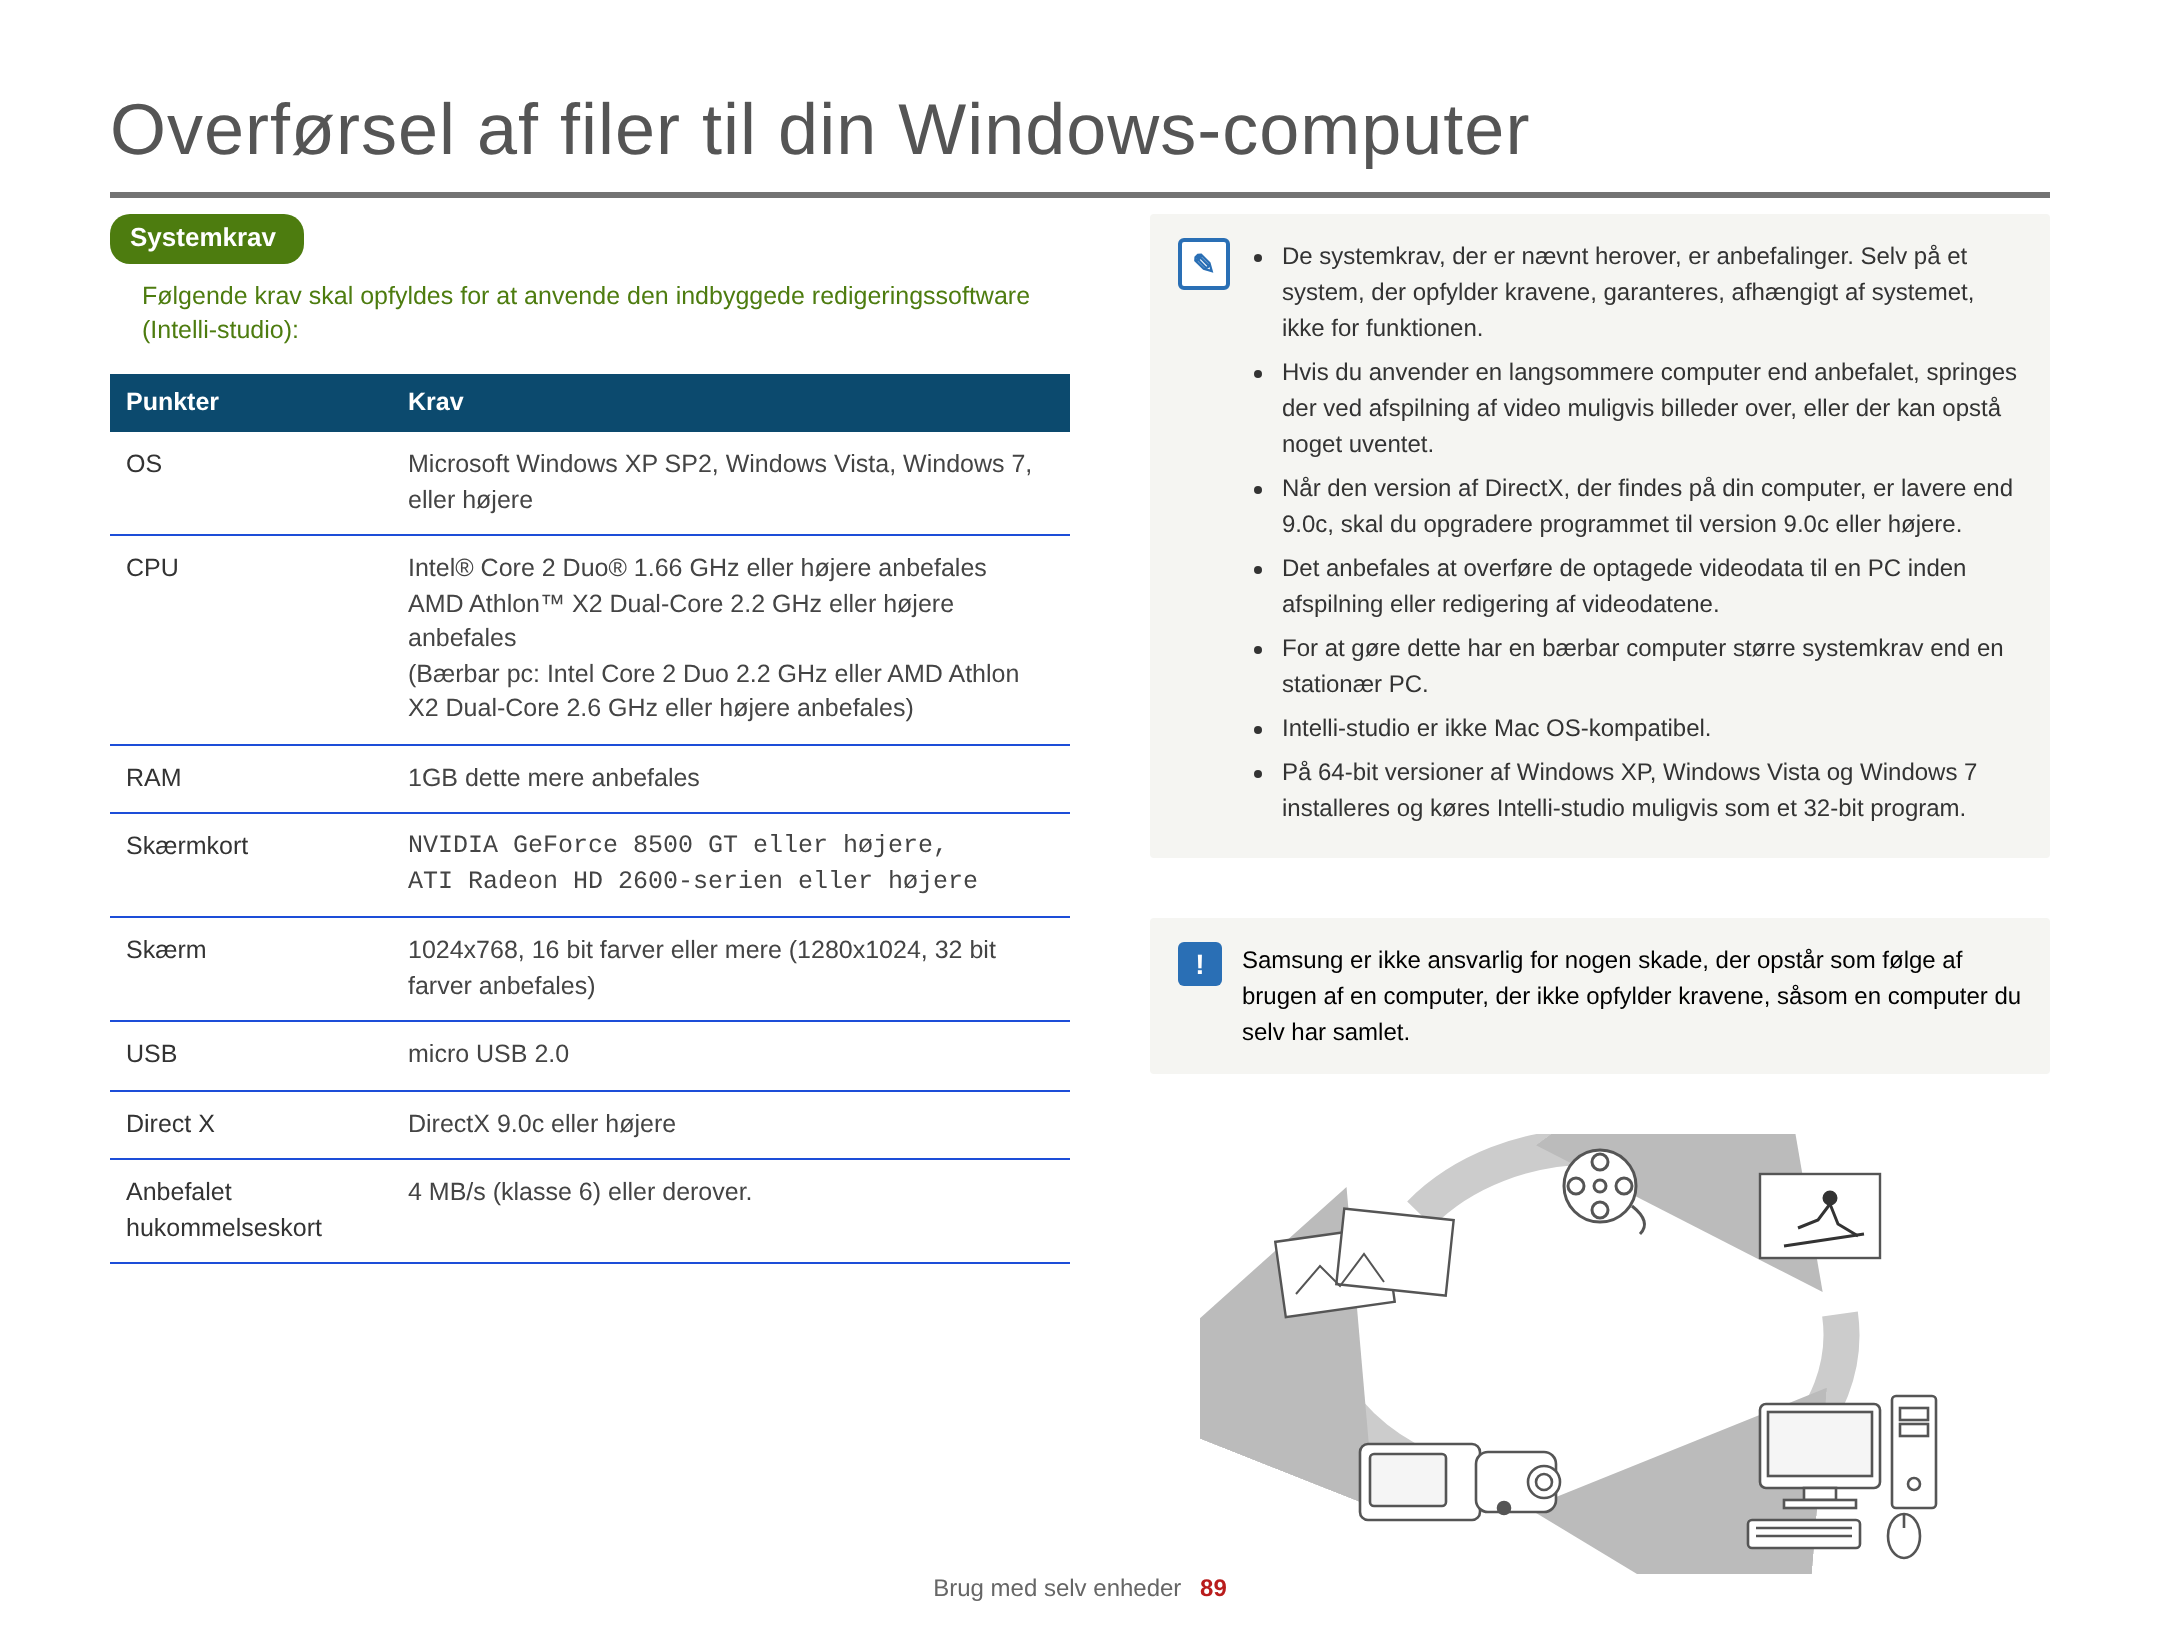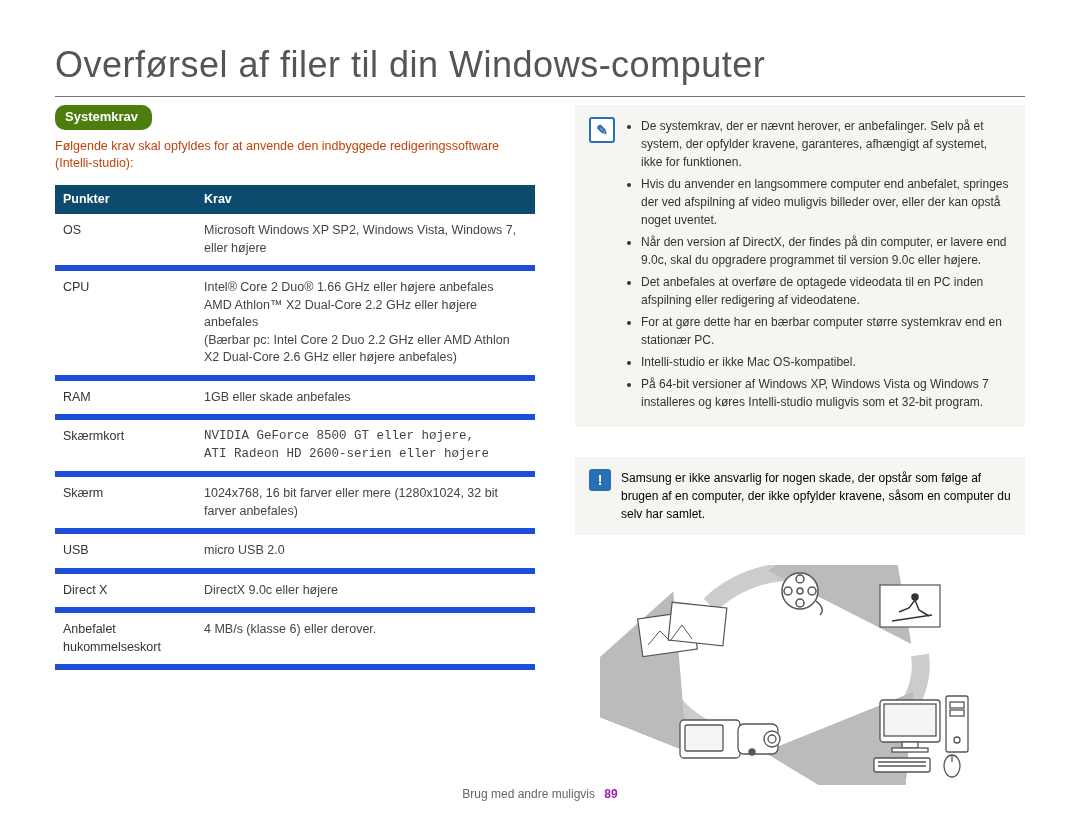--- a/index.html
+++ b/index.html
@@ -16,21 +16,21 @@
     height: 825px;
     box-sizing: border-box;
     padding: 40px 55px 30px 55px;
     position: relative;
   }
   .title {
     font-size: 36px;
     font-weight: 300;
     color: #555;
     margin: 0 0 8px 0;
-    border-bottom: 1px solid #737373;
+    border-bottom: 3px solid #737373;
     padding-bottom: 6px;
     letter-spacing: 0.5px;
   }
   .intro {
     font-size: 12.5px;
     color: #444;
     margin-bottom: 24px;
   }
   .cols {
     display: flex;
@@ -47,39 +47,40 @@
     background: #4d7c0f;
     color: #fff;
     font-weight: bold;
     font-size: 13px;
     padding: 3px 14px 3px 10px;
     border-radius: 10px;
     margin-bottom: 8px;
   }
   .section-desc {
     margin-bottom: 12px;
-    color: #c2410c;
+    color: #4d7c0f;
+    margin-left: 16px;
   }
   table.req {
     width: 100%;
     border-collapse: collapse;
     font-size: 12.5px;
   }
   table.req th {
     background: #0c4a6e;
     color: #fff;
     text-align: left;
     font-weight: bold;
     padding: 6px 8px;
     font-size: 12.5px;
   }
   table.req td {
     padding: 8px 8px;
     vertical-align: top;
-    border-bottom: 6px solid #1d4ed8;
+    border-bottom: 1px solid #1d4ed8;
     color: #444;
   }
   table.req td.pk {
     width: 125px;
     color: #333;
   }
   .note-box {
     background: #f5f5f2;
     border-radius: 2px;
     padding: 12px 14px 12px 14px;
@@ -130,21 +131,21 @@
   .footer {
     position: absolute;
     bottom: 22px;
     left: 0;
     right: 0;
     text-align: center;
     font-size: 12px;
     color: #666;
   }
   .footer .pg {
-    color: #a21caf;
+    color: #b91c1c;
     font-weight: bold;
     margin-left: 6px;
     text-align: center;
   }
   svg { display:block; }
 </style>
 </head>
 <body>
 
 <div class="page">
@@ -171,21 +172,21 @@
               <td style="white-space: pre-line;">Microsoft Windows XP SP2, Windows Vista, Windows 7, eller højere</td>
             </tr>
             <tr>
               <td class="pk">CPU</td>
               <td style="white-space: pre-line;">Intel® Core 2 Duo® 1.66 GHz eller højere anbefales
 AMD Athlon™ X2 Dual-Core 2.2 GHz eller højere anbefales
 (Bærbar pc: Intel Core 2 Duo 2.2 GHz eller AMD Athlon X2 Dual-Core 2.6 GHz eller højere anbefales)</td>
             </tr>
             <tr>
               <td class="pk">RAM</td>
-              <td style="white-space: pre-line;">1GB eller skade anbefales</td>
+              <td style="white-space: pre-line;">1GB dette mere anbefales</td>
             </tr>
             <tr>
               <td class="pk">Skærmkort</td>
               <td style="white-space: pre-line; font-family: Liberation Mono, monospace;">NVIDIA GeForce 8500 GT eller højere,
 ATI Radeon HD 2600-serien eller højere</td>
             </tr>
             <tr>
               <td class="pk">Skærm</td>
               <td style="white-space: pre-line;">1024x768, 16 bit farver eller mere (1280x1024, 32 bit farver anbefales)</td>
             </tr>
@@ -289,17 +290,17 @@
             <ellipse cx="72" cy="66" rx="8" ry="11"></ellipse>
             <line x1="72" y1="55" x2="72" y2="62"></line>
           </g>
         </svg>
       </div>
 
     </div>
   </div>
 
   <div class="footer">
-    <span>Brug med andre muligvis</span>
+    <span>Brug med selv enheder</span>
     <span class="pg">89</span>
   </div>
 
 </div>
 
 </body></html>

